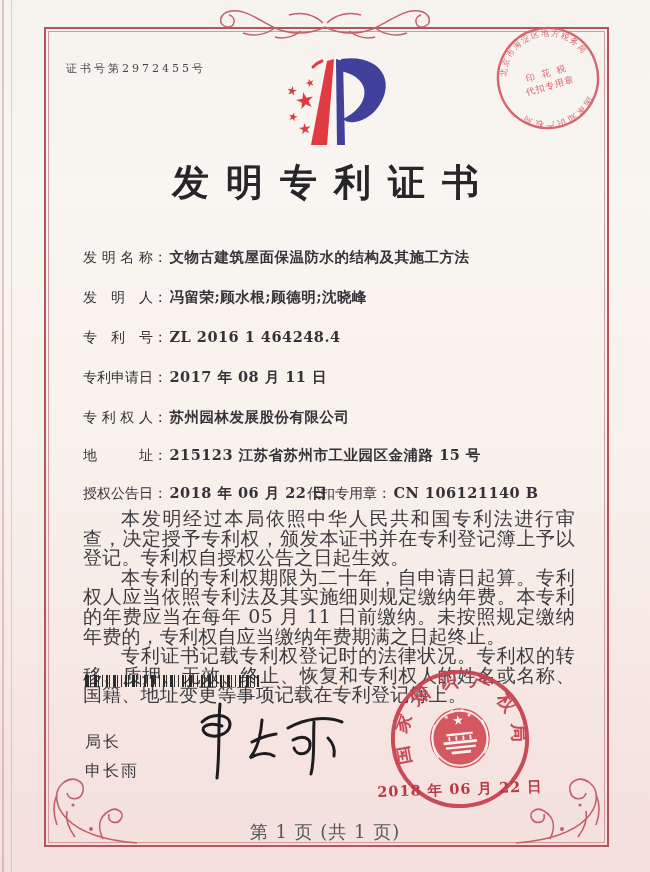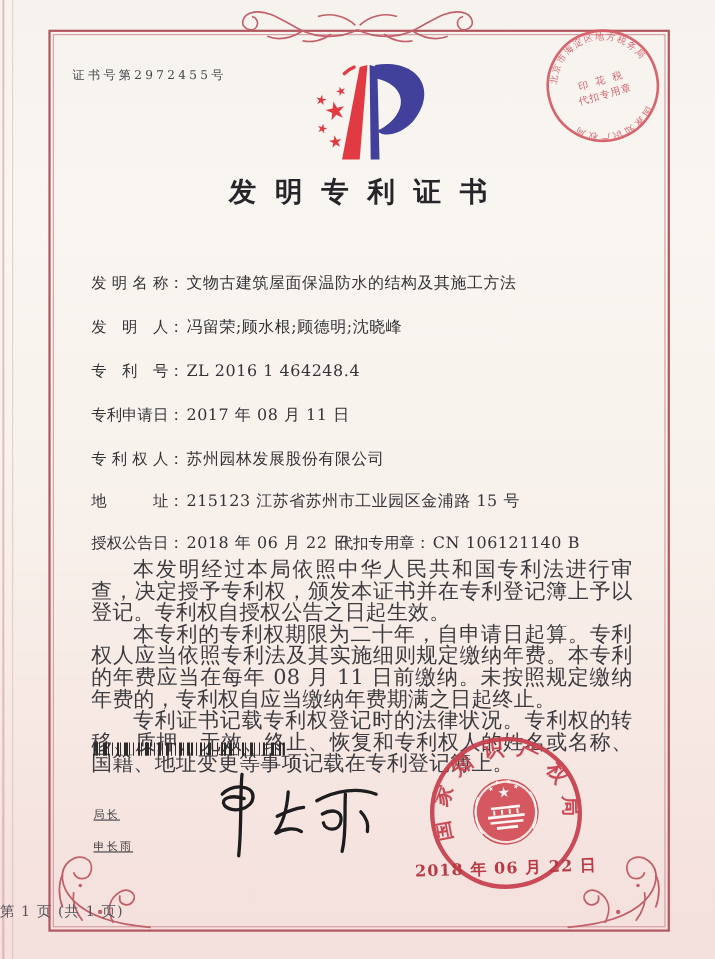--- a/index.html
+++ b/index.html
@@ -12,38 +12,38 @@
   .frame{position:absolute;left:44px;top:27px;right:41px;bottom:25px;border:2px solid #b2565e;pointer-events:none;}
   .frame::after{content:"";position:absolute;inset:2px;border:1px solid #d49aa0;}
   .ornament-top{position:absolute;left:205px;top:1px;width:240px;height:40px;}
   .corner{position:absolute;width:95px;height:95px;}
   .corner.bl{left:45px;bottom:26px;}
   .corner.br{right:42px;bottom:26px;transform:scaleX(-1);}
   .cert-no{position:absolute;left:66px;top:61px;font-size:11px;letter-spacing:3px;color:#45454a;}
   .logo{position:absolute;left:283px;top:52px;width:130px;height:102px;}
   .tax-seal{position:absolute;left:493px;top:23px;width:110px;height:110px;transform:rotate(-16deg);opacity:.92;}
   .title{position:absolute;left:44px;top:158px;width:563px;margin:0;text-align:center;
-    font-size:25px;font-weight:600;color:#26262a;letter-spacing:17px;text-indent:17px;}
+    font-size:37px;font-weight:600;color:#26262a;letter-spacing:17px;text-indent:17px;}
   .fields{position:absolute;left:83px;top:246px;width:500px;font-size:14.5px;color:#333338;}
   .frow{position:absolute;left:0;white-space:nowrap;}
   .flabel{display:inline-block;width:70px;font-size:14px;text-align:justify;text-align-last:justify;vertical-align:bottom;}
   .fcolon{display:inline-block;margin:0 2px 0 0;}
-  .fvalue{letter-spacing:.5px;}
+  .fvalue{letter-spacing:.5px;font-weight:bold;}
   .pair2{position:absolute;left:224px;top:0;}
   .paras{position:absolute;left:83px;top:509px;width:492px;font-size:19px;line-height:19.6px;
     color:#3c3c40;text-align:justify;letter-spacing:.2px;}
   .paras p{margin:0;text-indent:2em;}
   .barcode{position:absolute;left:85px;top:675px;width:170px;height:12px;border-left:2px solid #2a2a2a;border-right:2px solid #2a2a2a;
     background:repeating-linear-gradient(90deg,#2b2b2b 0 2px,transparent 2px 3px,#2b2b2b 3px 4px,transparent 4px 7px,#2b2b2b 7px 10px,transparent 10px 11px,#2b2b2b 11px 12px,transparent 12px 15px,#2b2b2b 15px 16px,transparent 16px 19px);}
-  .director{position:absolute;left:85px;top:727px;font-size:10px;color:#3a3a3e;letter-spacing:2px;line-height:29px;text-decoration:underline;}
+  .director{position:absolute;left:85px;top:727px;font-size:16px;color:#3a3a3e;letter-spacing:2px;line-height:29px;}
   .signature{position:absolute;left:190px;top:698px;width:165px;height:85px;}
   .office-seal{position:absolute;left:385px;top:664px;width:150px;height:150px;transform:rotate(-6deg);opacity:.95;}
   .seal-date{position:absolute;left:375px;top:780px;width:170px;text-align:center;
     font-size:14.5px;font-weight:bold;color:#b93a44;letter-spacing:1px;transform:rotate(-2deg);}
-  .page-footer{position:absolute;left:0;top:820px;width:650px;font-size:13px;color:#55555a;letter-spacing:1px;}
+  .page-footer{position:absolute;left:0;top:820px;width:650px;text-align:center;font-size:18px;color:#55555a;letter-spacing:1px;}
   svg text{font-family:"DejaVu Serif","Liberation Serif",serif;}
 </style>
 </head>
 <body>
 
 <div class="photo">
 
   <div class="photo-edge"></div>
   <div class="frame"></div>
 
@@ -138,21 +138,21 @@
     <div class="frow" style="top:238px;width:500px">
       <span class="flabel">授权公告日</span><span class="fcolon">：</span><span class="fvalue">2018 年 06 月 22 日</span>
       <span class="pair2">
         <span class="flabel">代扣专用章</span><span class="fcolon">：</span><span class="fvalue">CN 106121140 B</span>
       </span>
     </div>
   </div>
 
   <div class="paras">
     <p>本发明经过本局依照中华人民共和国专利法进行审查，决定授予专利权，颁发本证书并在专利登记簿上予以登记。专利权自授权公告之日起生效。</p>
-    <p>本专利的专利权期限为二十年，自申请日起算。专利权人应当依照专利法及其实施细则规定缴纳年费。本专利的年费应当在每年 08 月 11 日前缴纳。未按照规定缴纳年费的，专利权自应当缴纳年费期满之日起终止。</p>
+    <p>本专利的专利权期限为二十年，自申请日起算。专利权人应当依照专利法及其实施细则规定缴纳年费。本专利的年费应当在每年 05 月 11 日前缴纳。未按照规定缴纳年费的，专利权自应当缴纳年费期满之日起终止。</p>
     <p>专利证书记载专利权登记时的法律状况。专利权的转移、质押、无效、终止、恢复和专利权人的姓名或名称、国籍、地址变更等事项记载在专利登记簿上。</p>
   </div>
 
   <div class="barcode"></div>
 
   <div class="director">
     <div>局长</div>
     <div>申长雨</div>
   </div>
 

